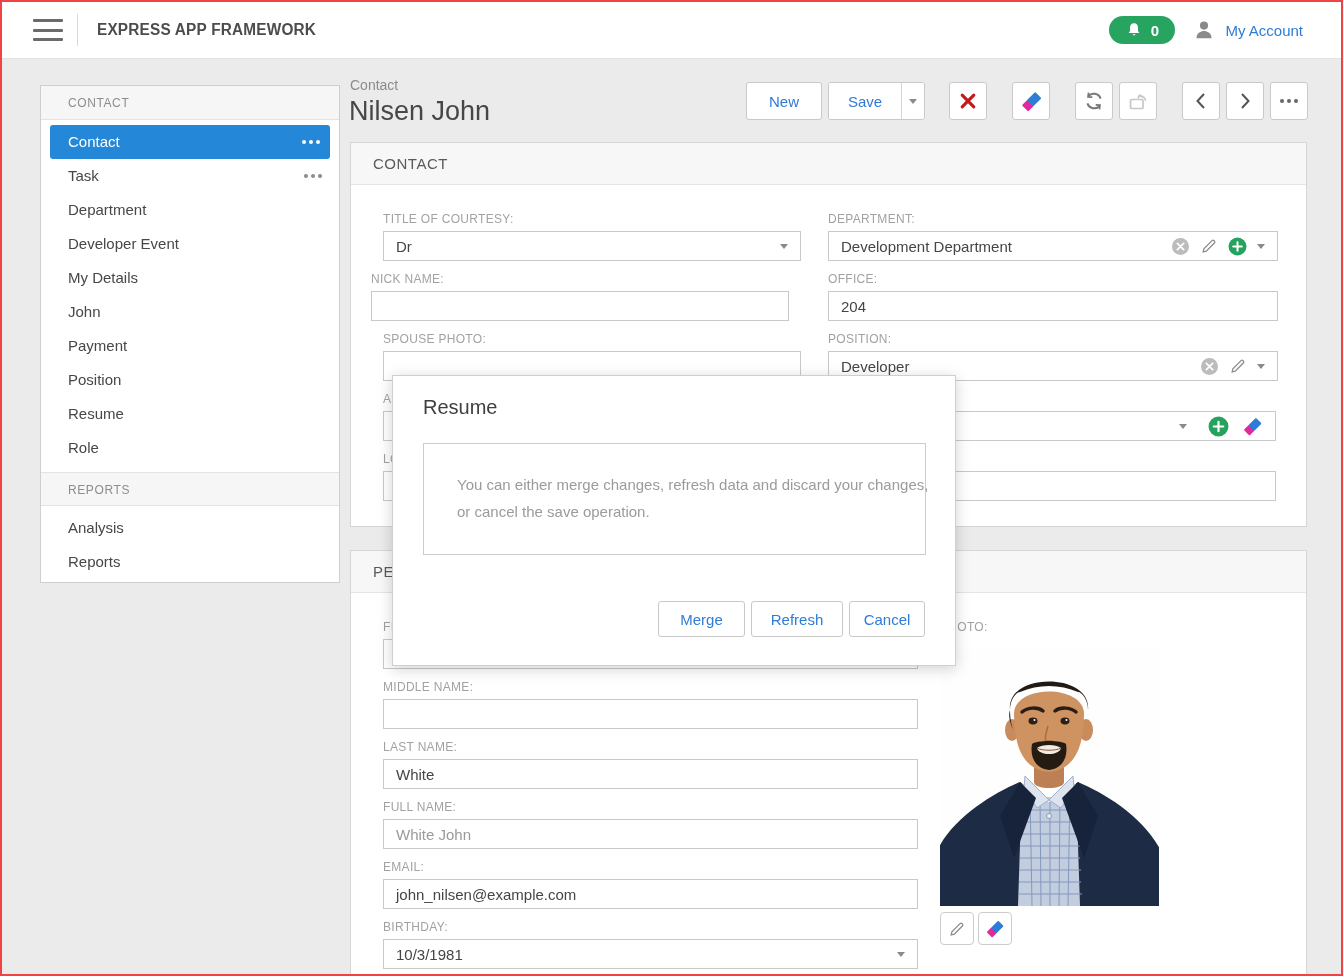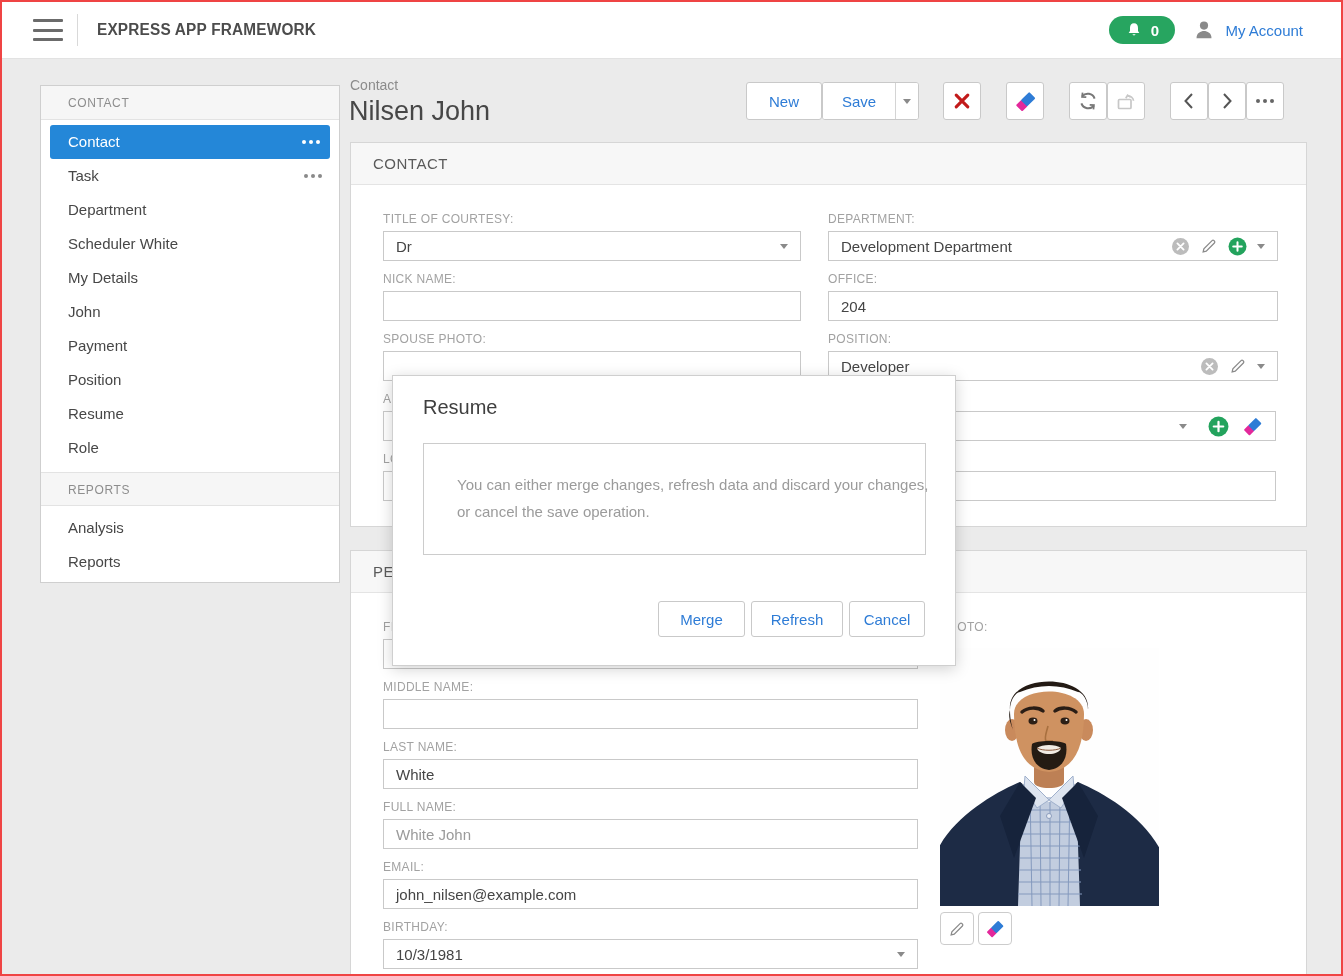--- a/index.html
+++ b/index.html
@@ -41,21 +41,21 @@
 
   
   .toolbar{position:absolute;top:80px;left:744px;display:flex;align-items:center}
   .tbtn{height:38px;background:#fff;border:1px solid #c9c9c9;border-radius:3px;display:flex;align-items:center;justify-content:center;cursor:pointer;color:var(--accent);font-size:15px}
   .tbtn.txt{width:76px}
   .split{display:flex;height:38px;border:1px solid #c9c9c9;border-radius:3px;background:#fff;overflow:hidden}
   .split .main-part{width:72px;border:none;border-radius:0;height:36px}
   .split .caret-part{width:23px;height:36px;border:none;border-left:1px solid #d4d4d4;border-radius:0;background:#fff;display:flex;align-items:center;justify-content:center;cursor:pointer}
   .sq{width:38px}
   .caret{width:0;height:0;border-left:4px solid transparent;border-right:4px solid transparent;border-top:5px solid #8a8a8a}
-  .gap6{}.gap24{margin-left:24px}.gap25{margin-left:25px}
+  .gap6{margin-left:6px}.gap24{margin-left:24px}.gap25{margin-left:25px}
 
   
   .panel{position:absolute;background:#fff;border:1px solid #d6d6d6}
   .panel-header{height:42px;line-height:42px;background:#f7f7f7;border-bottom:1px solid #e4e4e4;color:#5a5a5a;font-size:15px;letter-spacing:.5px;padding-left:22px}
   .panel.contact{left:348px;top:140px;width:957px;height:385px}
   .panel.personal{left:348px;top:548px;width:957px;height:470px}
 
   .field{position:absolute}
   .flabel{font-size:12px;color:#a2a2a2;letter-spacing:.3px;margin-bottom:5px;height:14px;white-space:nowrap;overflow:hidden}
   .fbox{height:30px;border:1px solid #c9c9c9;background:#fff;display:flex;align-items:center;padding:0 12px;font-size:15px;color:#454545;cursor:text}
@@ -124,21 +124,21 @@
       </div>
       <div class="side-item">
         <span>Task</span>
         <span class="dots">
             <i></i>
             <i></i>
             <i></i>
           </span>
       </div>
       <div class="side-item"><span>Department</span></div>
-      <div class="side-item"><span>Scheduler White</span></div>
+      <div class="side-item"><span>Developer Event</span></div>
       <div class="side-item"><span>My Details</span></div>
       <div class="side-item"><span>John</span></div>
       <div class="side-item"><span>Payment</span></div>
       <div class="side-item"><span>Position</span></div>
       <div class="side-item"><span>Resume</span></div>
       <div class="side-item"><span>Role</span></div>
     </nav>
     <div class="side-header reports">REPORTS</div>
     <nav class="side-items">
       <div class="side-item"><span>Analysis</span></div>
@@ -221,21 +221,21 @@
 
     <div class="field" style="left:32px;top:69px;width:418px">
       <div class="flabel">TITLE OF COURTESY:</div>
       <div class="fbox">
         <span class="fvalue">Dr</span>
         <span class="ficons">
             <span class="caret"></span>
           </span>
       </div>
     </div>
-    <div class="field" style="left:32px;top:129px;width:418px">
+    <div class="field" style="left:20px;top:129px;width:418px">
       <div class="flabel">NICK NAME:</div>
       <div class="fbox">
           <span class="fvalue"></span>
         </div>
     </div>
     <div class="field" style="left:32px;top:189px;width:418px">
       <div class="flabel">SPOUSE PHOTO:</div>
       <div class="fbox">
           <span class="fvalue"></span>
         </div>

